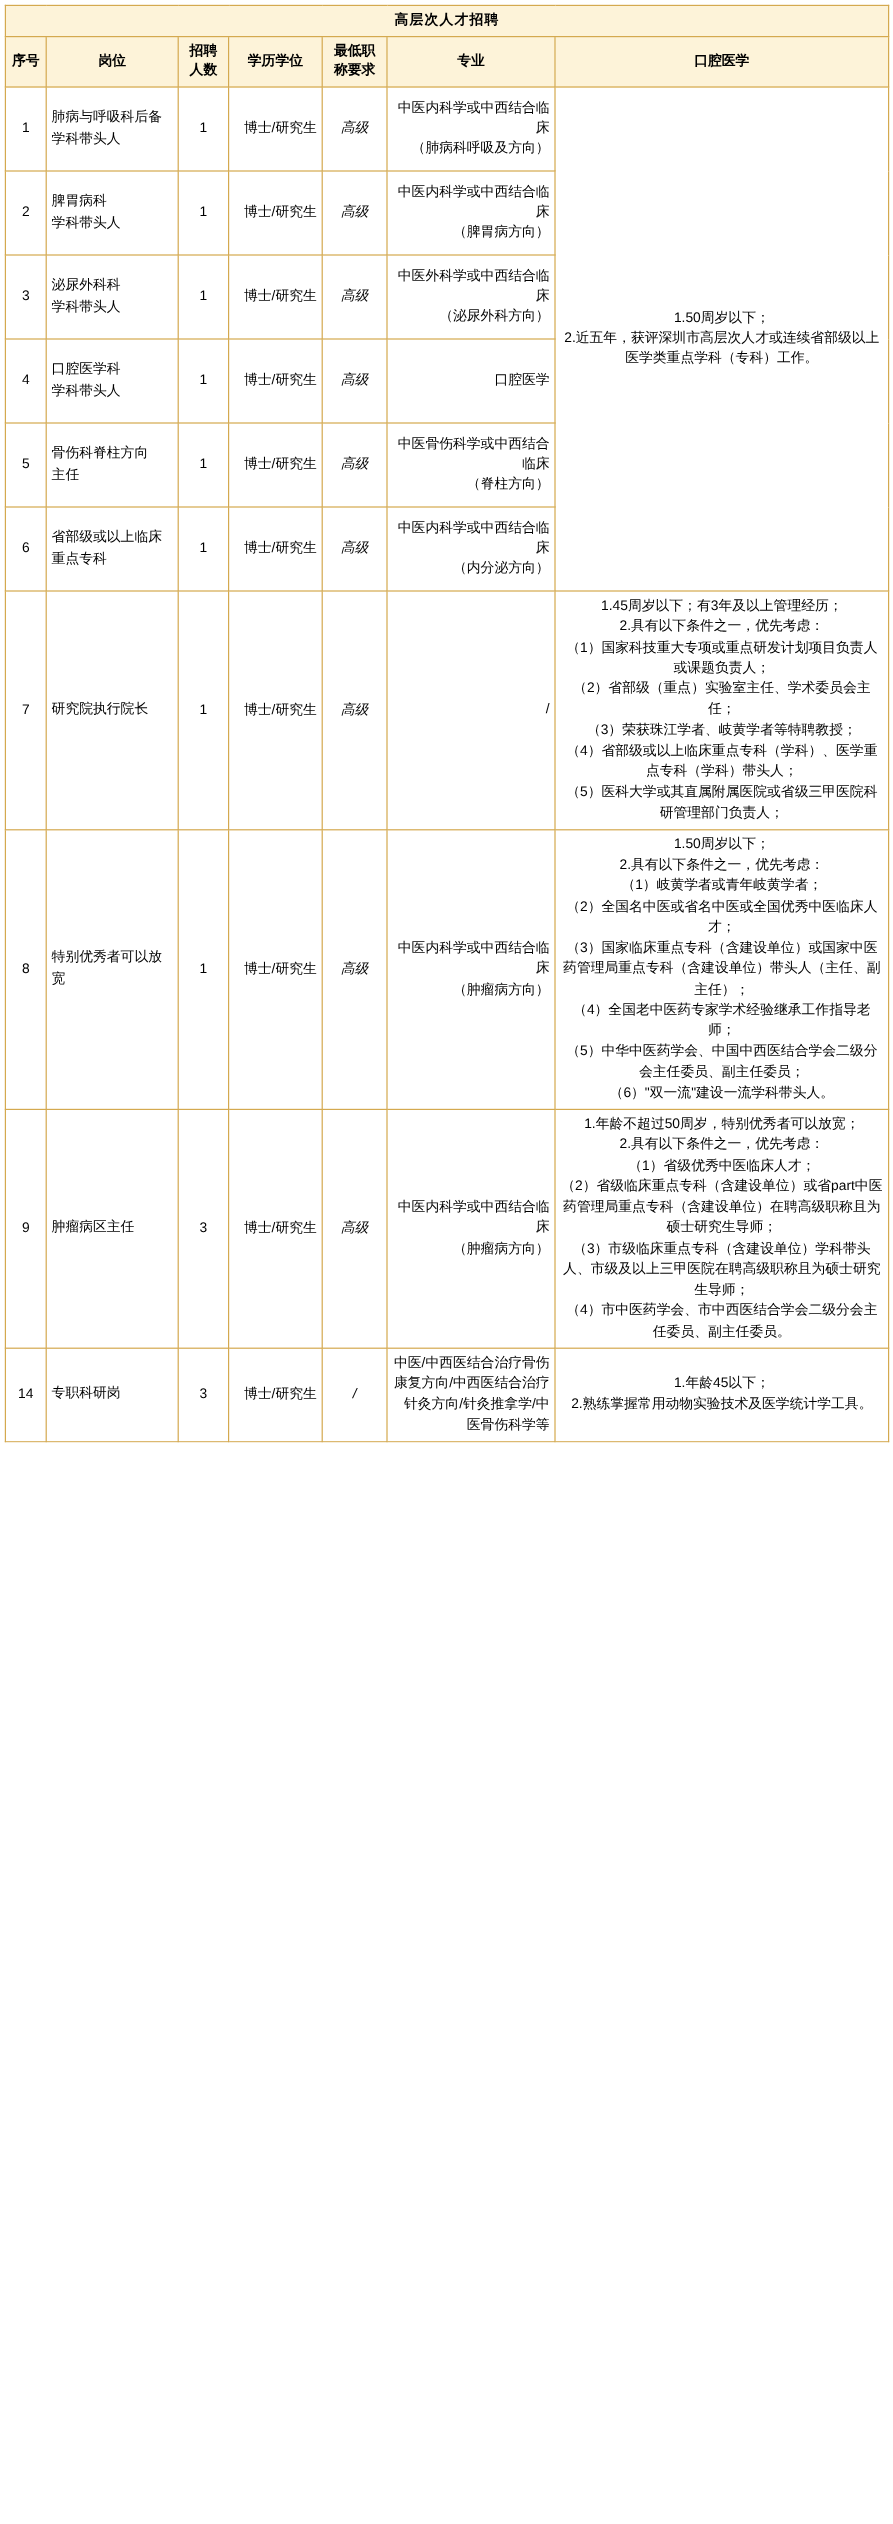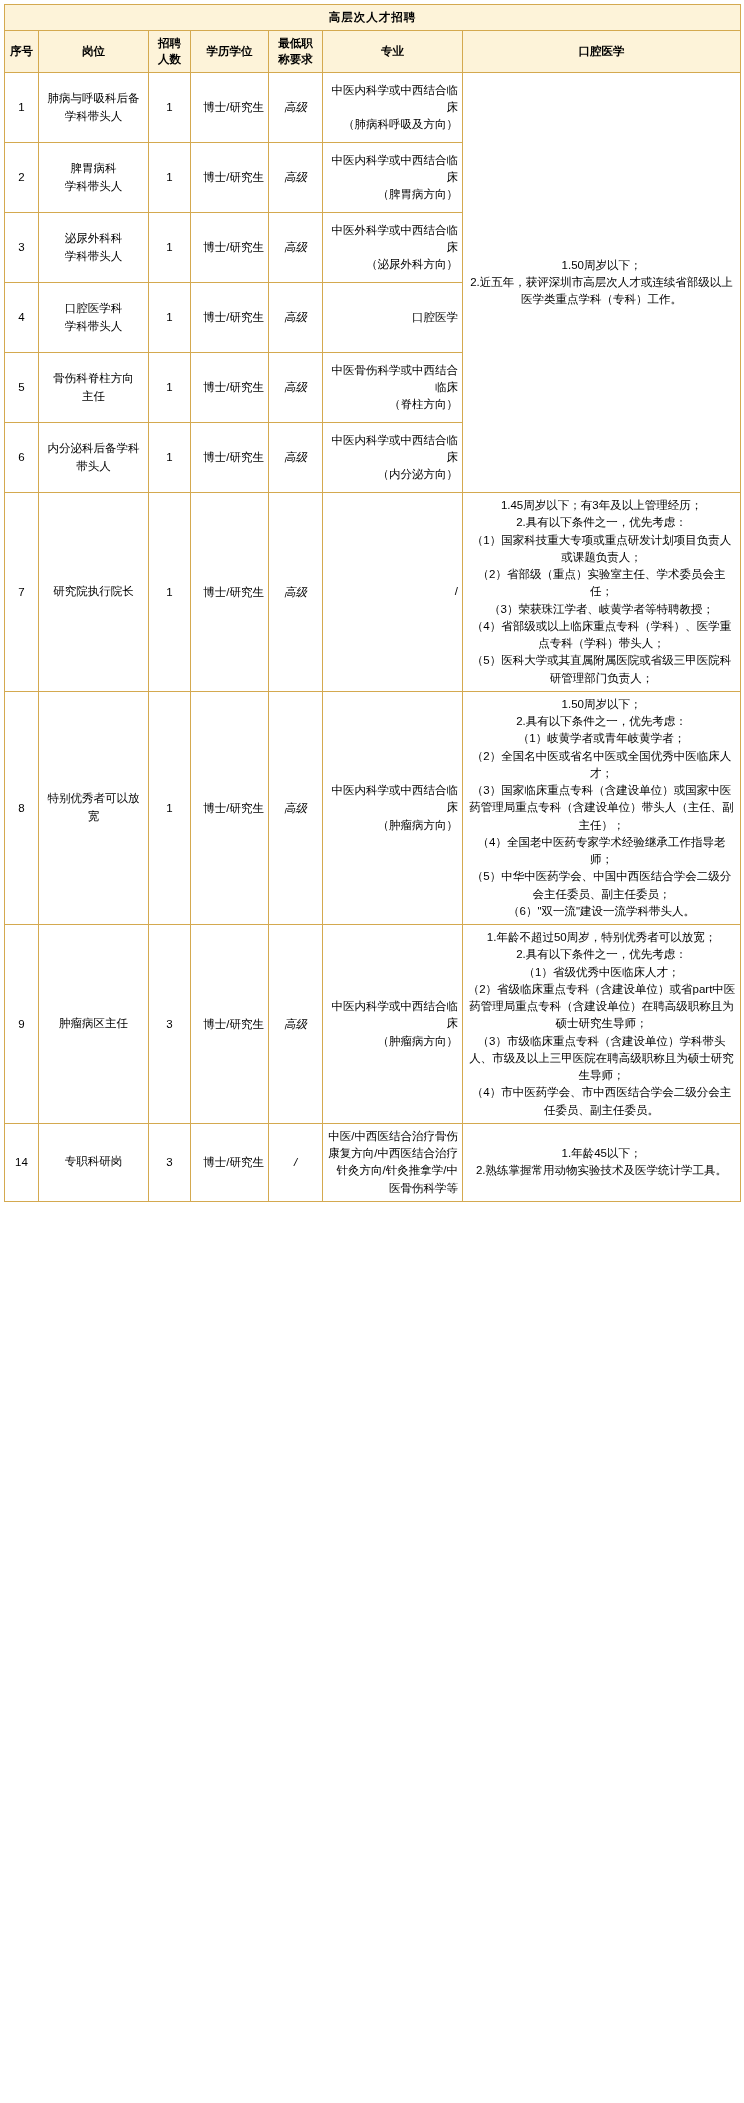--- a/index.html
+++ b/index.html
@@ -42,21 +42,21 @@
   }
   .head-row td {
     background: #fdf3d9;
     text-align: center;
     font-weight: bold;
     font-size: 12px;
     padding: 6px 2px;
     line-height: 1.3;
   }
   .c-idx { text-align: center; }
-  .c-post { text-align: center; }
+  .c-post { }
   .c-num { text-align: center; }
   .c-edu { text-align: center; }
   .c-title { text-align: center; font-style: italic; }
   .c-major { text-align: right; }
   .c-req { text-align: center; vertical-align: top; padding-top: 6px; }
   .c-req.mid { vertical-align: middle; }
   .nowrapcell { white-space: nowrap; text-align: right; }
   .req-text {
     display: block;
     white-space: pre-line;
@@ -182,21 +182,21 @@
         <td class="c-title">高级</td>
         <td class="c-major">
             <span class="major-text">中医骨伤科学或中西结合临床
 （脊柱方向）</span>
           </td>
       </tr>
 
       <tr style="height:70px">
         <td class="c-idx">6</td>
         <td class="c-post">
-            <span class="post-text">内分泌科后备学科带头人</span>
+            <span class="post-text">省部级或以上临床重点专科</span>
           </td>
         <td class="c-num">1</td>
         <td class="c-edu nowrapcell">博士/研究生</td>
         <td class="c-title">高级</td>
         <td class="c-major">
             <span class="major-text">中医内科学或中西结合临床
 （内分泌方向）</span>
           </td>
       </tr>
 

